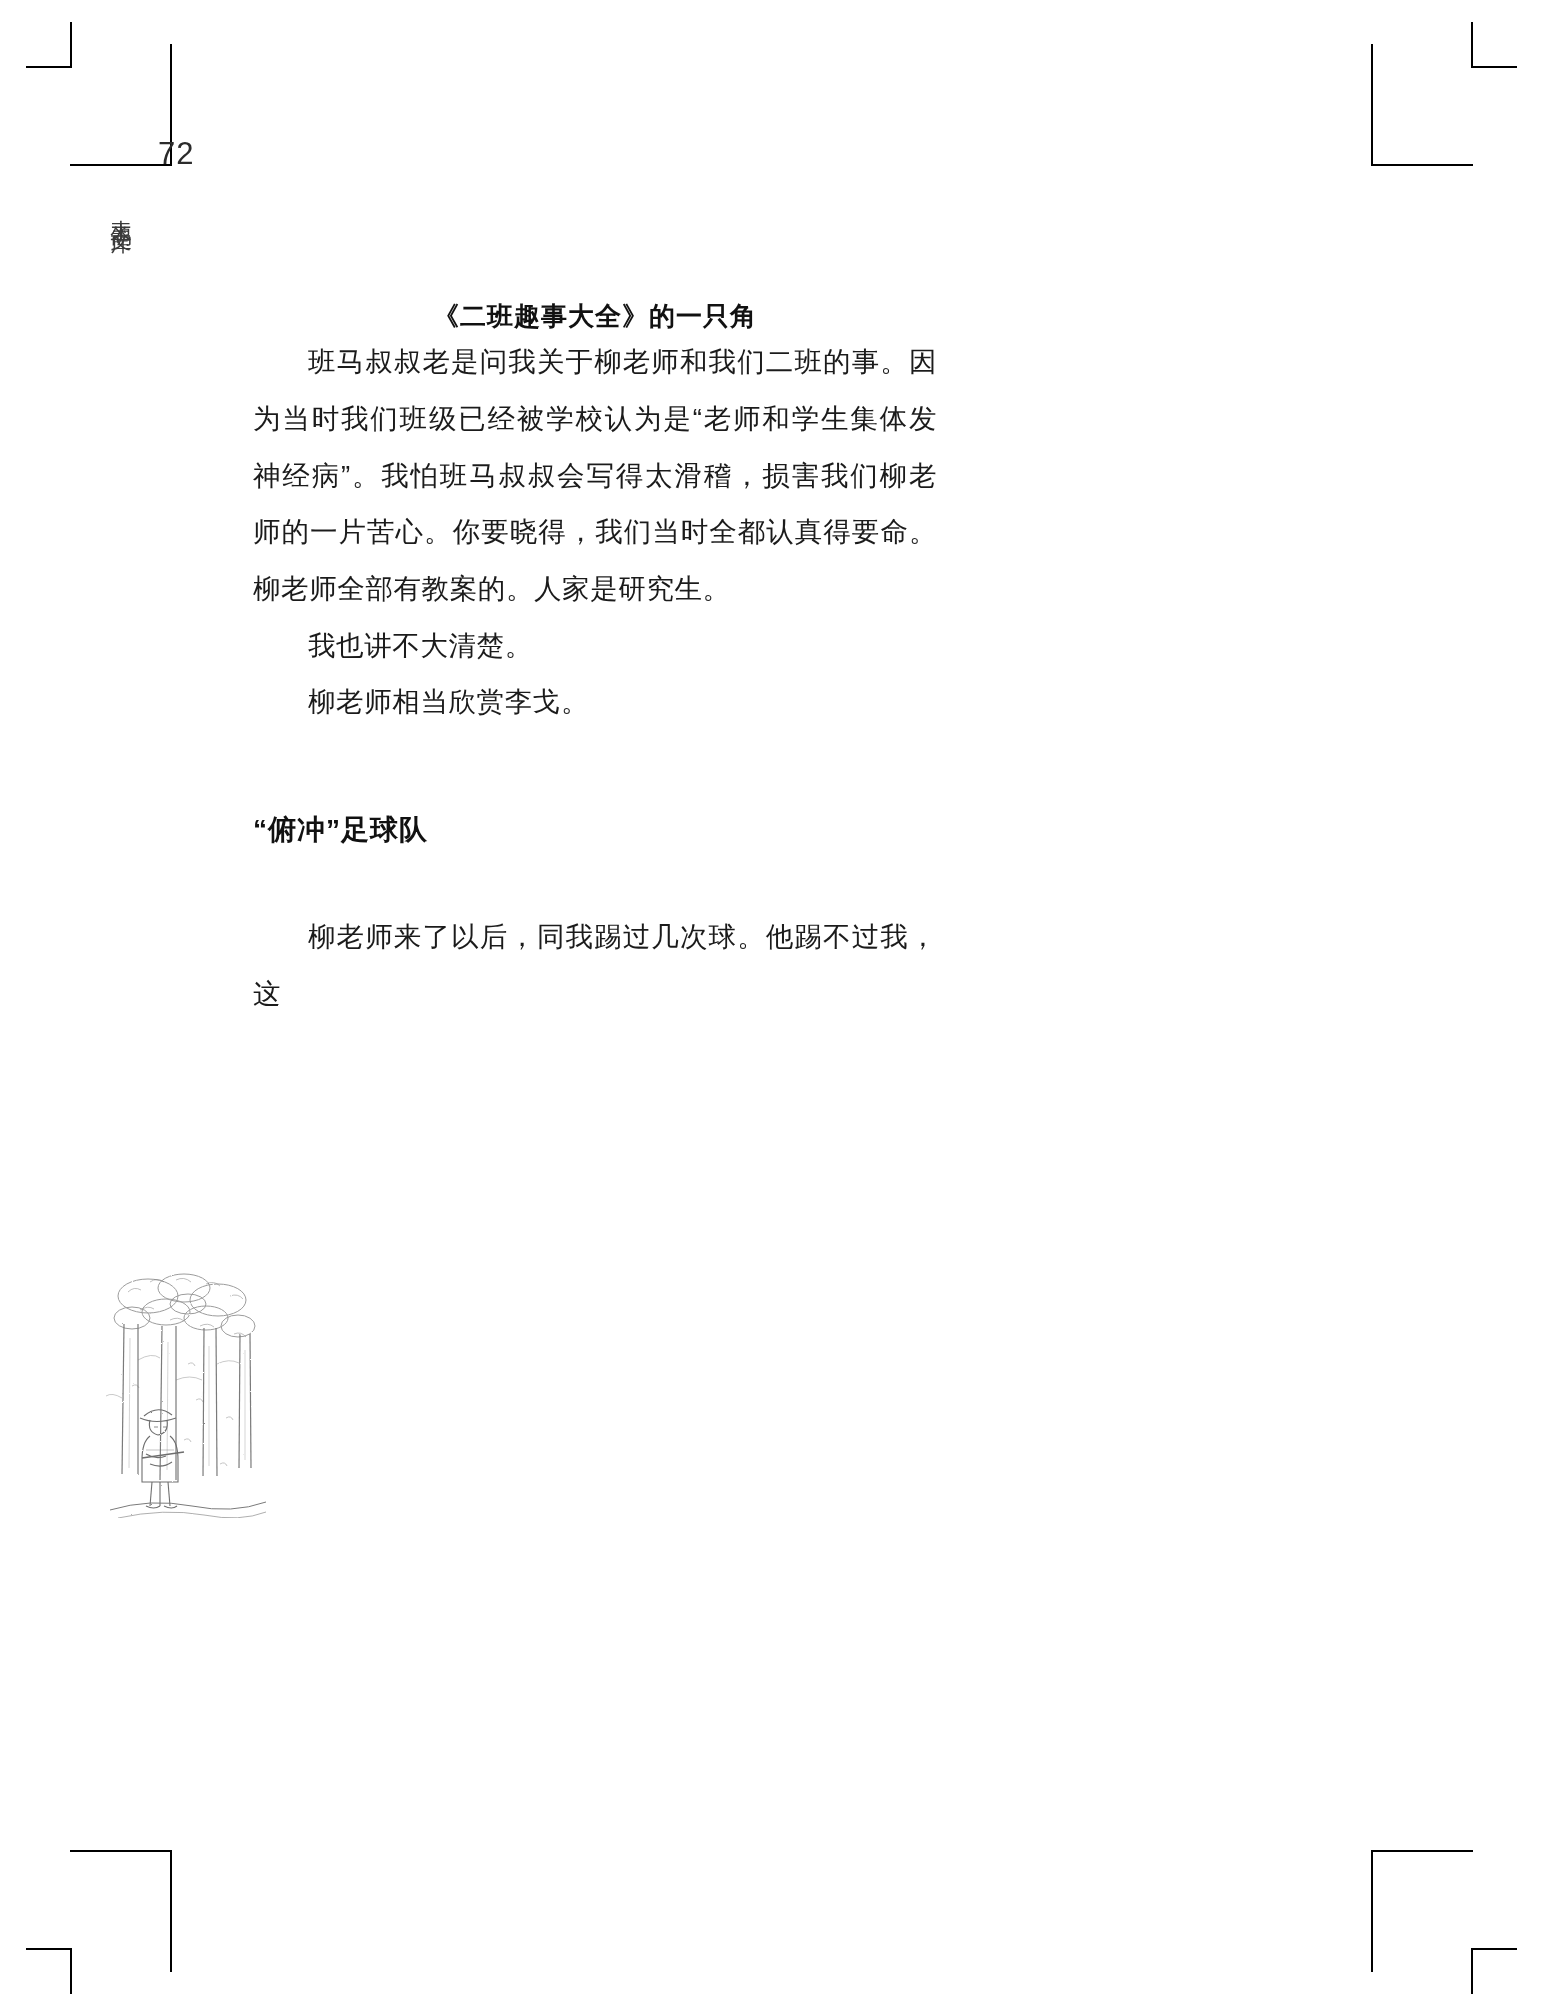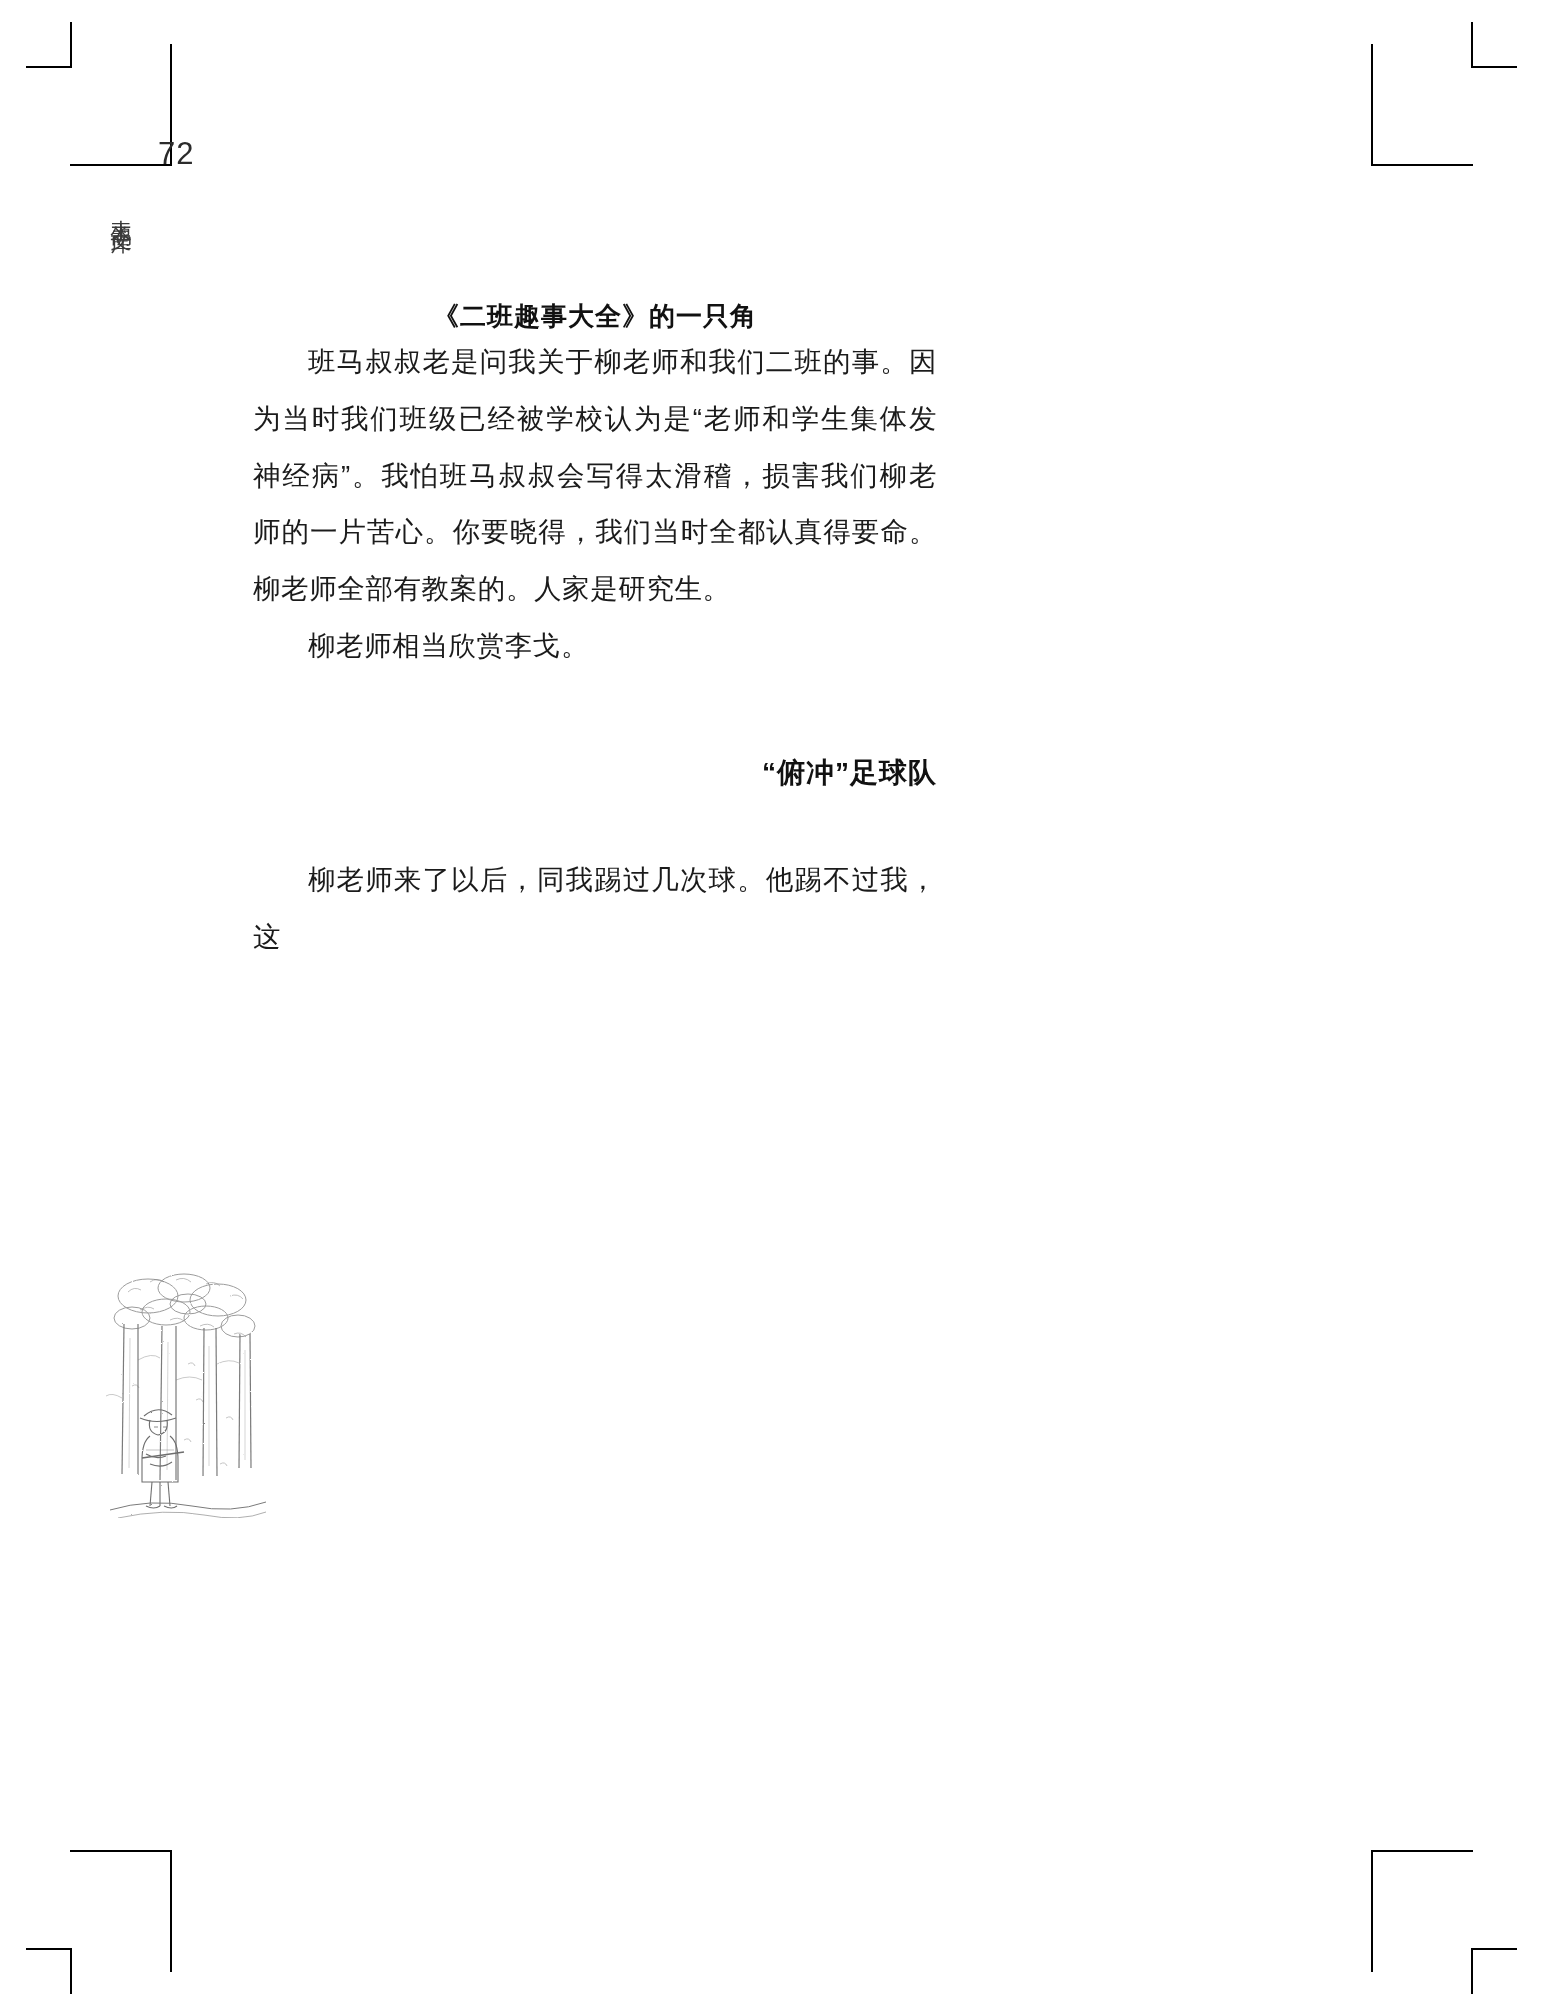--- a/index.html
+++ b/index.html
@@ -88,21 +88,21 @@
     letter-spacing: 0.6px;
     text-align: justify;
     text-align-last: left;
     color: #1b1b1b;
     margin: 0;
     text-indent: 2em;
   }
   .para.first { margin-top: 53px; }
 
   .section-title {
-    text-align: right;
+    text-align: left;
     font-size: 28px;
     font-weight: bold;
     letter-spacing: 1px;
     color: #111;
     margin: 80px 0 0 0;
   }
 
   .para.after-section { margin-top: 60px; }
 
   
@@ -131,20 +131,21 @@
 
   <div class="folio">72</div>
 
   <div class="series-label">大王鸽文库</div>
 
   <div class="column">
 
     <h1 class="chapter-title">《二班趣事大全》的一只角</h1>
 
     <p class="para">班马叔叔老是问我关于柳老师和我们二班的事。因为当时我们班级已经被学校认为是“老师和学生集体发神经病”。我怕班马叔叔会写得太滑稽，损害我们柳老师的一片苦心。你要晓得，我们当时全都认真得要命。柳老师全部有教案的。人家是研究生。</p>
+    <p class="para">我也讲不大清楚。</p>
     <p class="para">柳老师相当欣赏李戈。</p>
 
     <h2 class="section-title">“俯冲”足球队</h2>
 
     <p class="para after-section">柳老师来了以后，同我踢过几次球。他踢不过我，这</p>
   </div>
 
   <div class="illustration">
     <svg width="200" height="250" viewBox="0 0 200 250" xmlns="http://www.w3.org/2000/svg">
       <defs>

